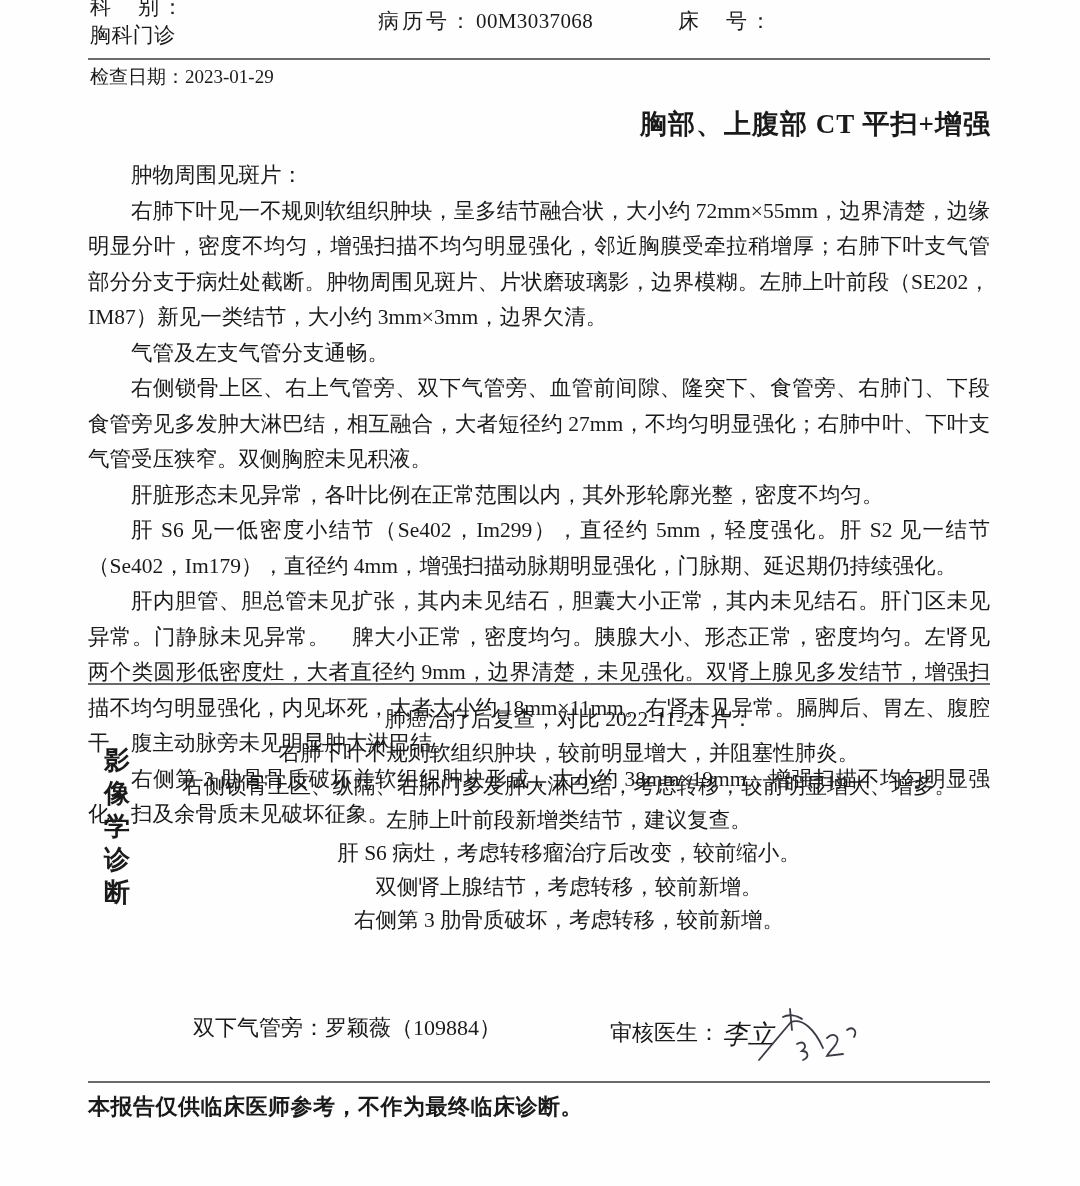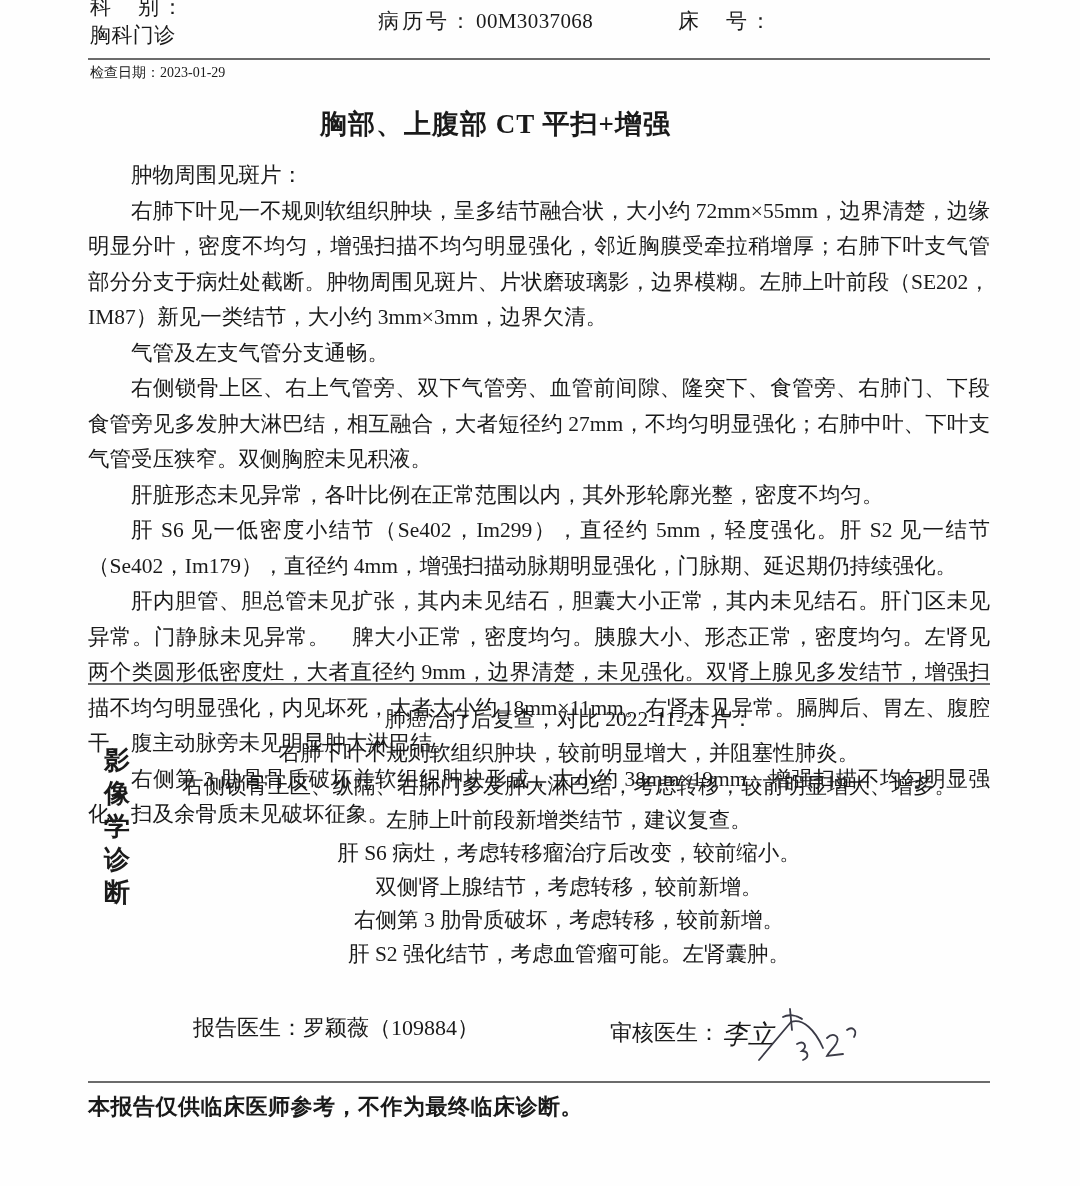--- a/index.html
+++ b/index.html
@@ -49,31 +49,31 @@
     border-top: 2px solid #6b6b6b;
   }
   .rule-top      { top: 58px; }
   .rule-diag     { top: 683px; }
   .rule-footer   { top: 1081px; }
 
   .exam-date {
     position: absolute;
     left: 90px;
     top: 64px;
-    font-size: 14px;
+    font-size: 19px;
     white-space: nowrap;
   }
 
   
   .title {
     position: absolute;
     left: 0;
     top: 106px;
     width: 991px;
-    text-align: center;
+    text-align: right;
     font-size: 27px;
     font-weight: bold;
     letter-spacing: 1px;
   }
 
   
   .findings {
     position: absolute;
     left: 88px;
     top: 158px;
@@ -211,25 +211,24 @@
   </div>
 
   <div class="diag-body">
     <p>肺癌治疗后复查，对比 2022-11-24 片：</p>
     <p>右肺下叶不规则软组织肿块，较前明显增大，并阻塞性肺炎。</p>
     <p>右侧锁骨上区、纵隔、右肺门多发肿大淋巴结，考虑转移，较前明显增大、增多。</p>
     <p>左肺上叶前段新增类结节，建议复查。</p>
     <p>肝 S6 病灶，考虑转移瘤治疗后改变，较前缩小。</p>
     <p>双侧肾上腺结节，考虑转移，较前新增。</p>
     <p>右侧第 3 肋骨质破坏，考虑转移，较前新增。</p>
-    <p>肝 S2 强化结节，考虑血管瘤可能。左肾囊肿。</p>
   </div>
 
   <div class="sig-report">
-    <span>报告医生：</span><span>罗颖薇（109884）</span>
+    <span>双下气管旁：</span><span>罗颖薇（109884）</span>
   </div>
 
   <div class="sig-review">
     <span>审核医生：</span>
       <span class="sig-hand">李立</span>
   </div>
 
   <svg class="scribble" viewBox="0 0 110 62">
     <g fill="none" stroke="#3a3a46" stroke-width="1.8" stroke-linecap="round">
       <path d="M2 56 L34 18"></path>

